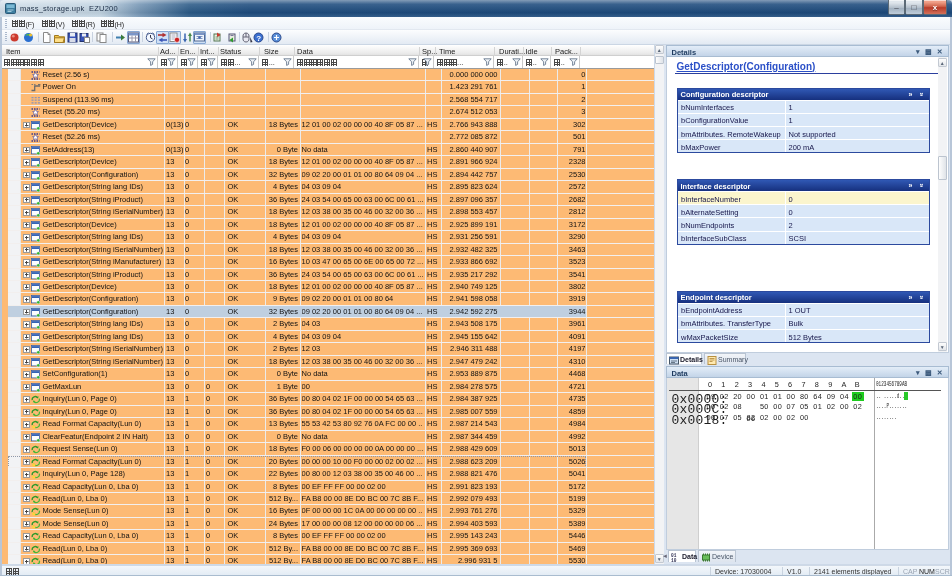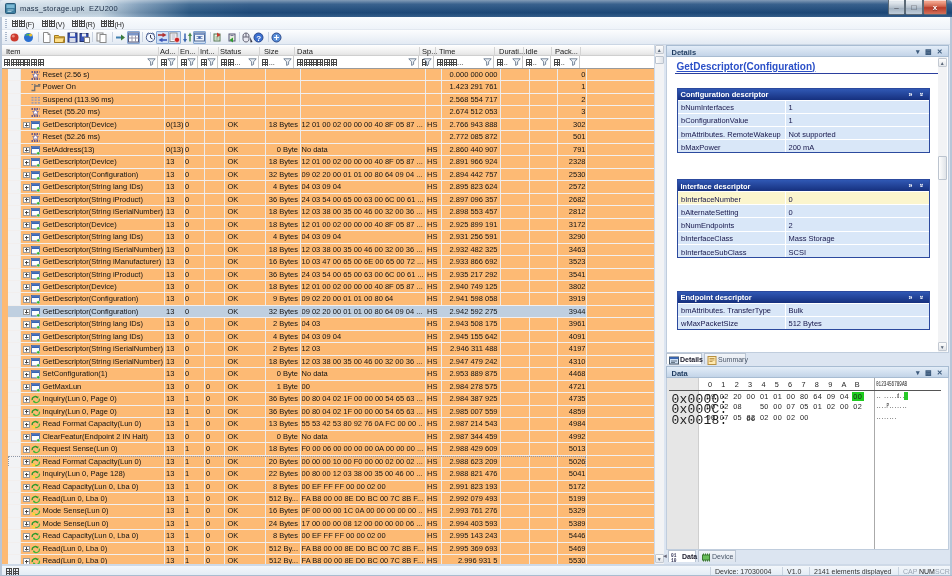--- a/index.html
+++ b/index.html
@@ -1095,31 +1095,31 @@
           <span class="dn">bAlternateSetting</span>
           <span class="dv">0</span>
         </div>
         <div class="drow">
           <span class="dvl"></span>
           <span class="dn">bNumEndpoints</span>
           <span class="dv">2</span>
         </div>
         <div class="drow">
           <span class="dvl"></span>
-          <span class="dn">bInterfaceClass</span>
-          <span class="dv">Mass Storage</span>
-        </div>
-        <div class="drow">
-          <span class="dvl"></span>
           <span class="dn">bInterfaceSubClass</span>
           <span class="dv">SCSI</span>
         </div>
       </div>
       <div class="dt" style="top:234px">
         <div class="dh">Endpoint descriptor<span class="chv" style="right:16px">»</span><span class="chv" style="right:5px;transform:rotate(90deg)">»</span></div>
+        <div class="drow">
+          <span class="dvl"></span>
+          <span class="dn">bEndpointAddress</span>
+          <span class="dv">1 OUT</span>
+        </div>
         <div class="drow">
           <span class="dvl"></span>
           <span class="dn">bmAttributes. TransferType</span>
           <span class="dv">Bulk</span>
         </div>
         <div class="drow">
           <span class="dvl"></span>
           <span class="dn">wMaxPacketSize</span>
           <span class="dv">512 Bytes</span>
         </div>

